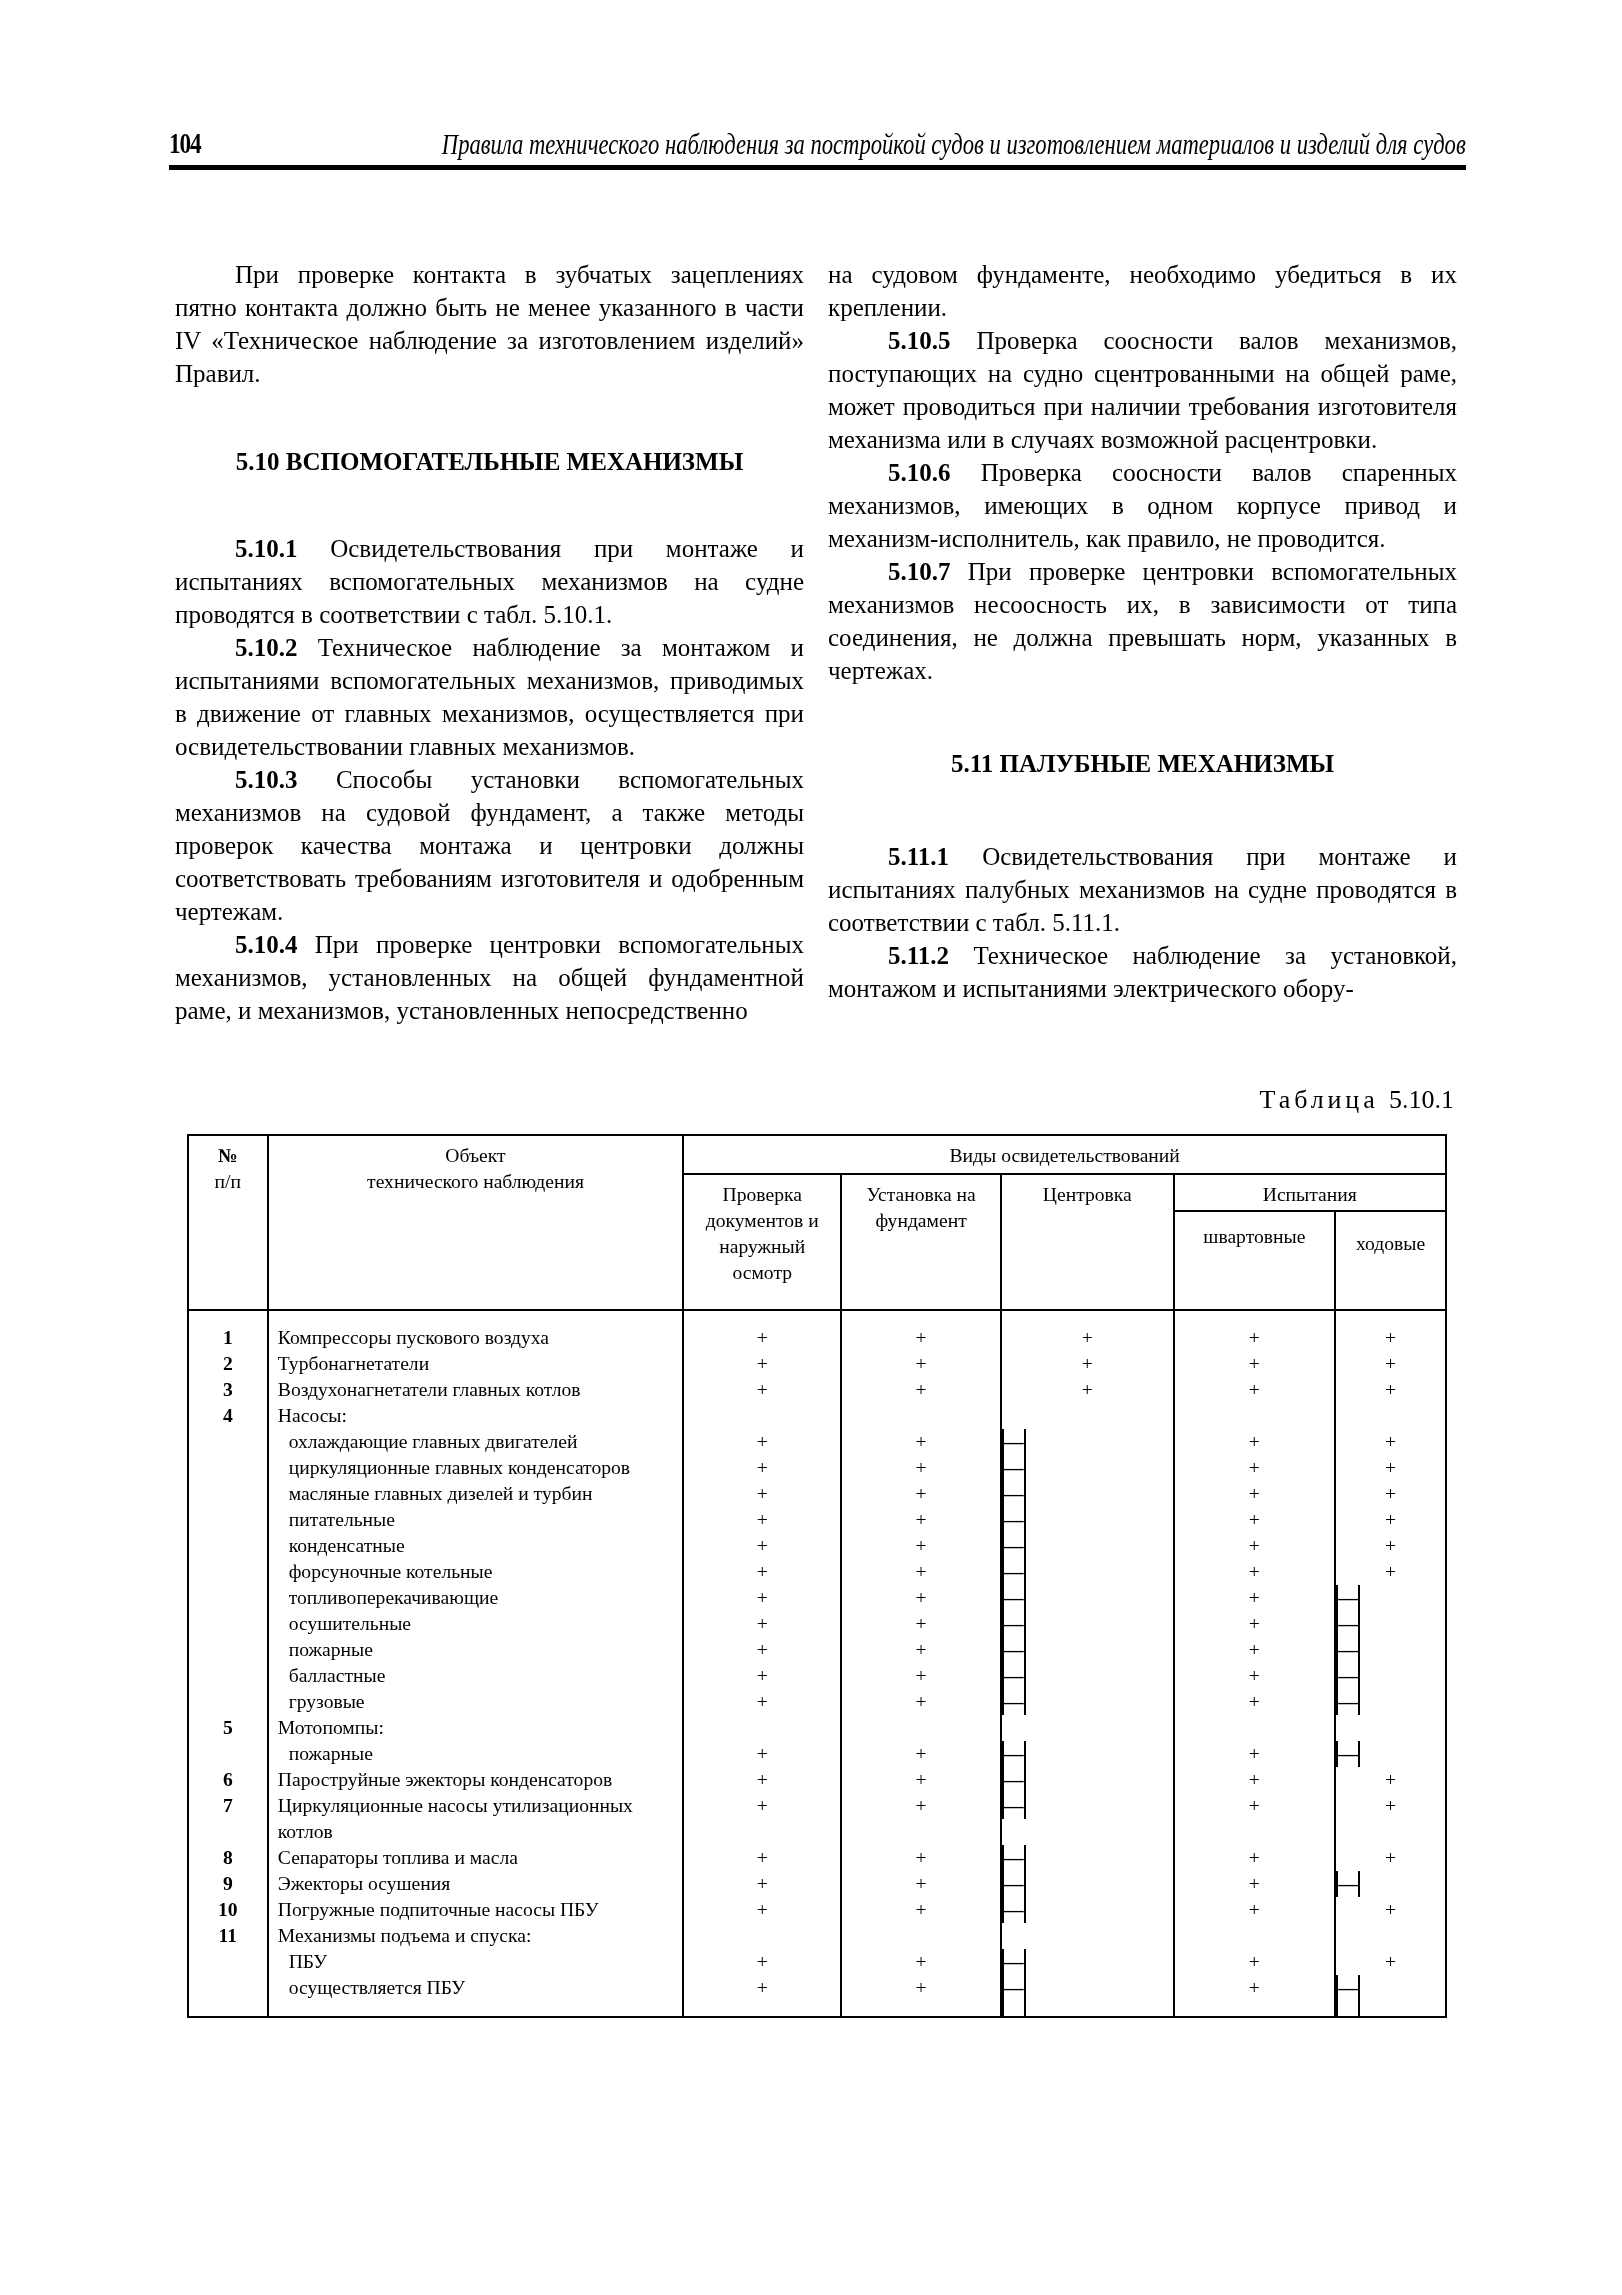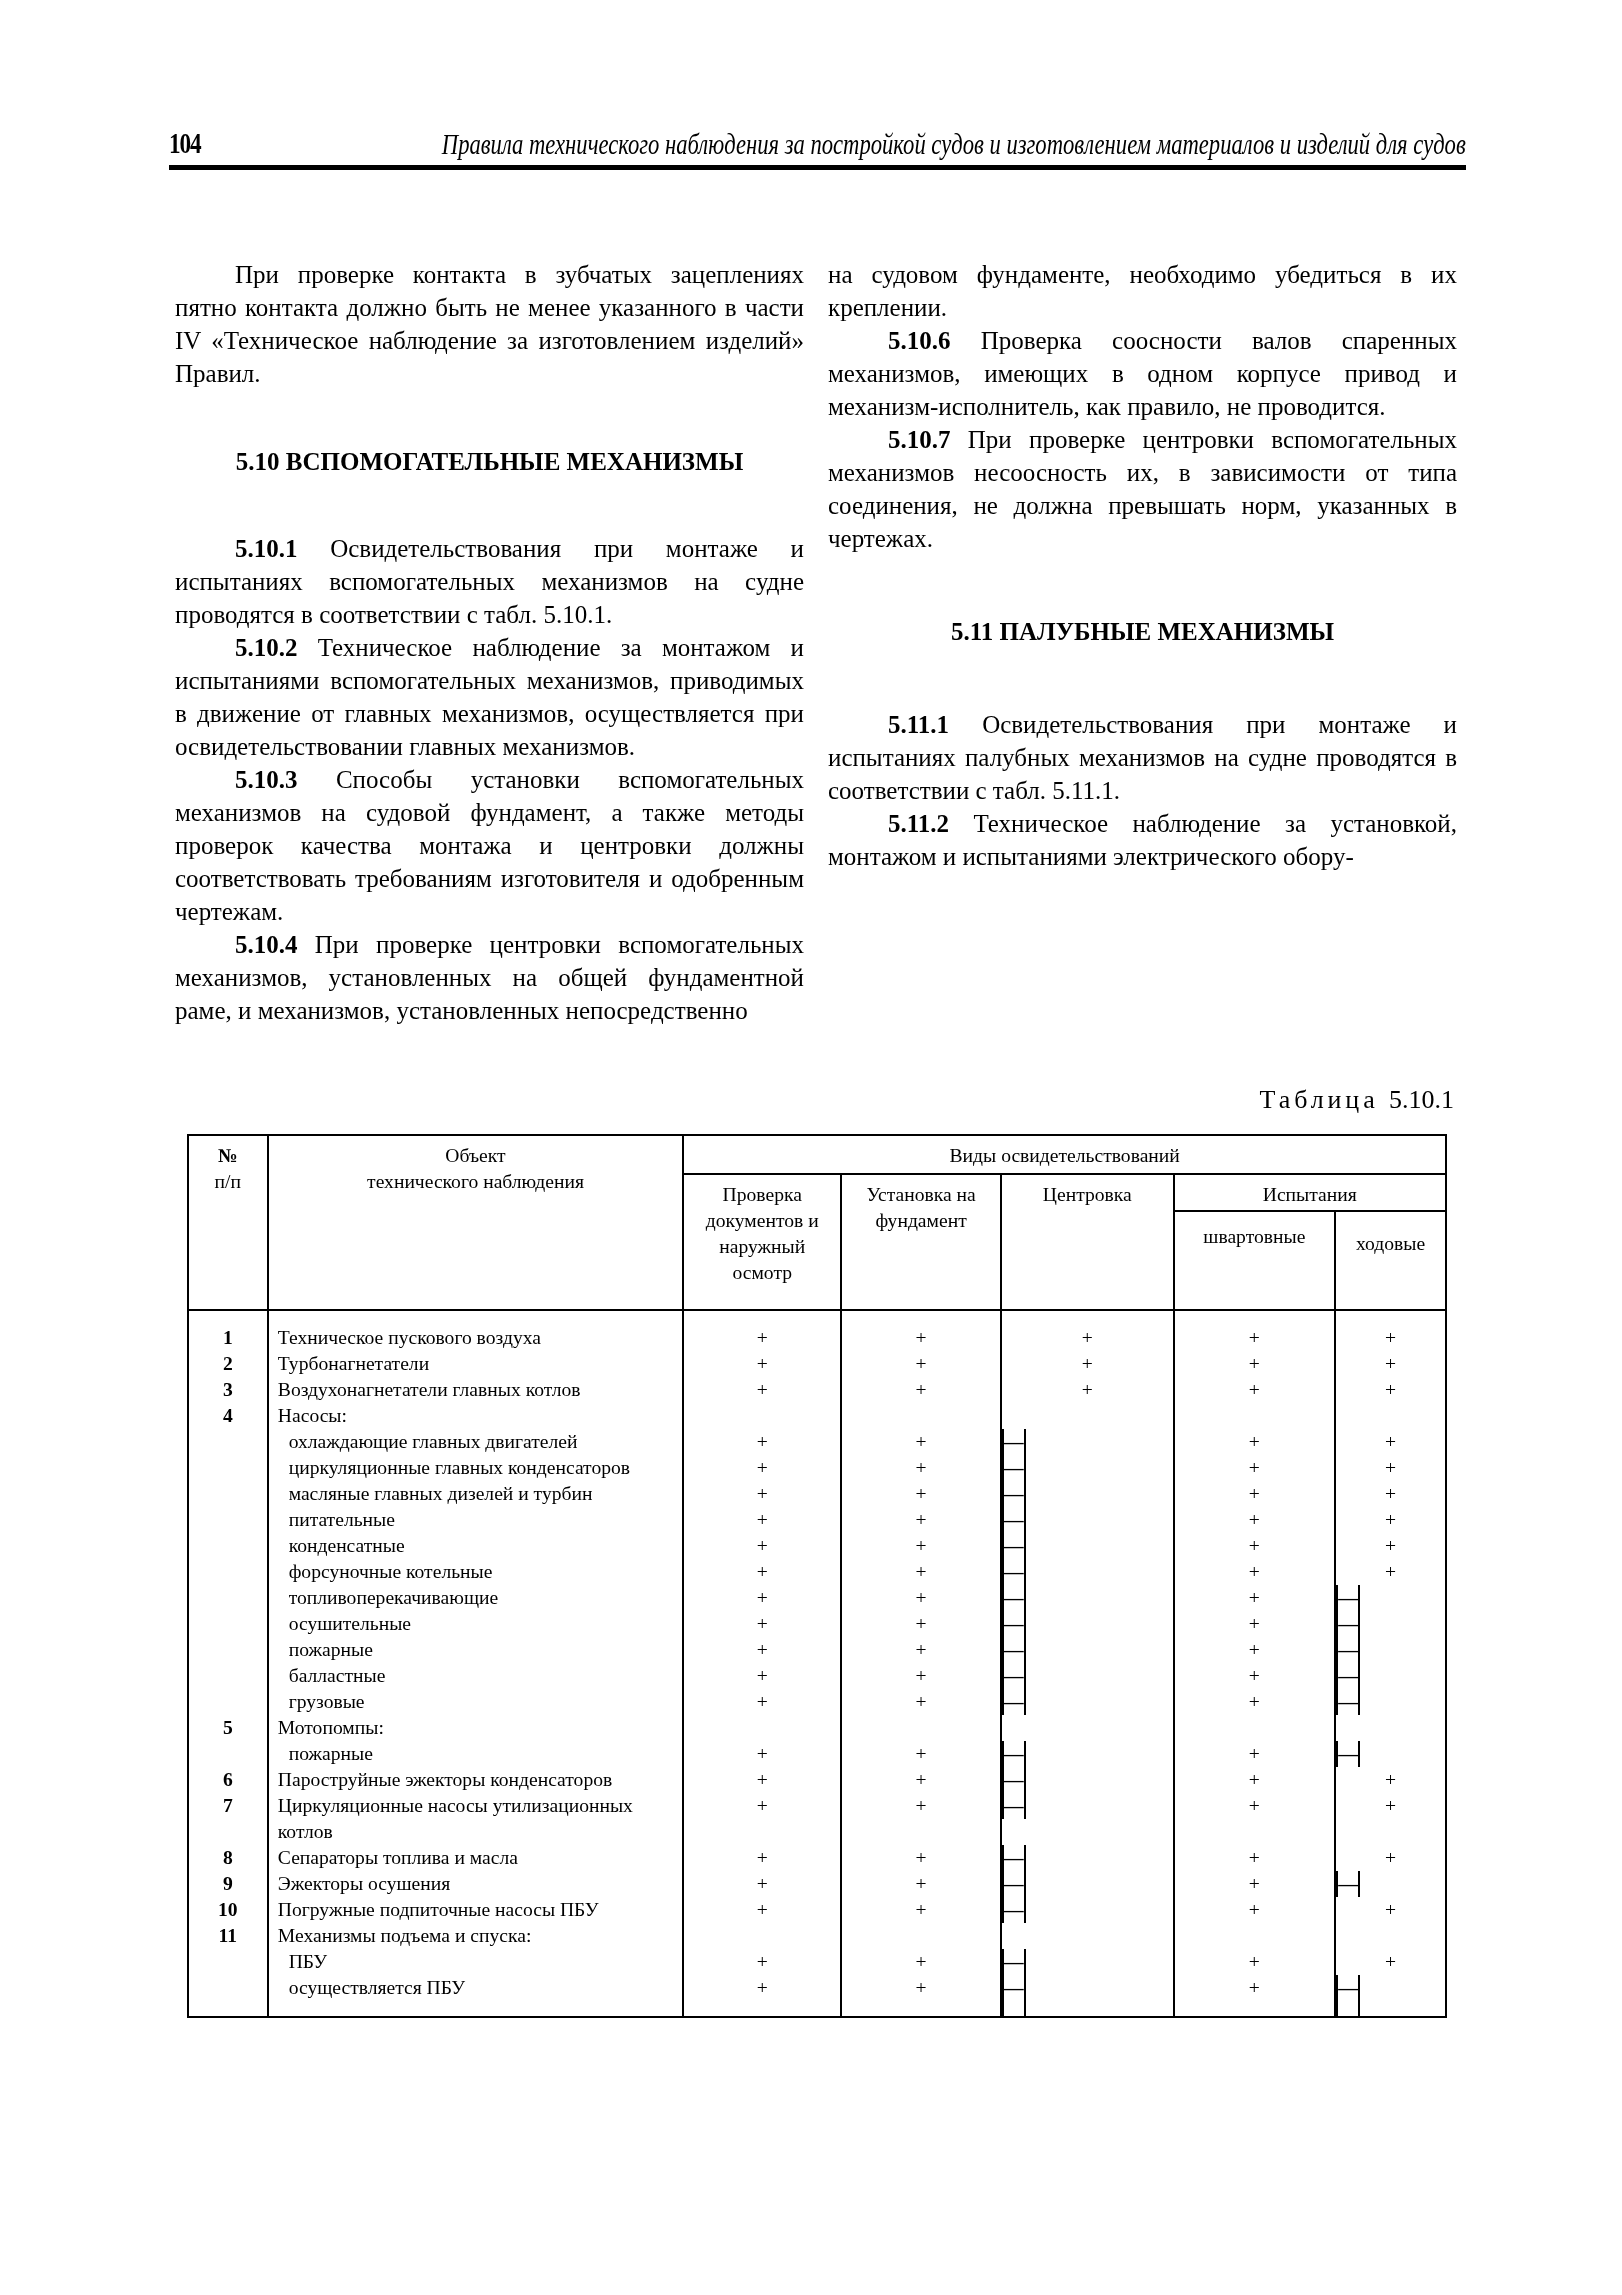--- a/index.html
+++ b/index.html
@@ -65,20 +65,21 @@
   <p class="section-title">5.10 ВСПОМОГАТЕЛЬНЫЕ МЕХАНИЗМЫ</p>
   <div style="height:54px"></div>
   <p class="para"><span class="num">5.10.1</span><span> Освидетельствования при монтаже и испытаниях вспомогательных механизмов на судне проводятся в соответствии с табл. 5.10.1.</span></p>
   <p class="para"><span class="num">5.10.2</span><span> Техническое наблюдение за монтажом и испытаниями вспомогательных механизмов, приводимых в движение от главных механизмов, осуществляется при освидетельствовании главных механизмов.</span></p>
   <p class="para"><span class="num">5.10.3</span><span> Способы установки вспомогательных механизмов на судовой фундамент, а также методы проверок качества монтажа и центровки должны соответствовать требованиям изготовителя и одобренным чертежам.</span></p>
   <p class="para"><span class="num">5.10.4</span><span> При проверке центровки вспомогательных механизмов, установленных на общей фундаментной раме, и механизмов, установленных непосредственно</span></p>
 </div>
 
 <div class="col col-right">
   <p class="para cont">на судовом фундаменте, необходимо убедиться в их креплении.</p>
+  <p class="para"><span class="num">5.10.5</span><span> Проверка соосности валов механизмов, поступающих на судно сцентрованными на общей раме, может проводиться при наличии требования изготовителя механизма или в случаях возможной расцентровки.</span></p>
   <p class="para"><span class="num">5.10.6</span><span> Проверка соосности валов спаренных механизмов, имеющих в одном корпусе привод и механизм-исполнитель, как правило, не проводится.</span></p>
   <p class="para"><span class="num">5.10.7</span><span> При проверке центровки вспомогательных механизмов несоосность их, в зависимости от типа соединения, не должна превышать норм, указанных в чертежах.</span></p>
   <div style="height:60px"></div>
   <p class="section-title">5.11 ПАЛУБНЫЕ МЕХАНИЗМЫ</p>
   <div style="height:60px"></div>
   <p class="para"><span class="num">5.11.1</span><span> Освидетельствования при монтаже и испытаниях палубных механизмов на судне проводятся в соответствии с табл. 5.11.1.</span></p>
   <p class="para"><span class="num">5.11.2</span><span> Техническое наблюдение за установкой, монтажом и испытаниями электрического обору-</span></p>
 </div>
 
 <div class="table-caption">
@@ -109,21 +110,21 @@
       <th colspan="2">Испытания</th>
     </tr>
     <tr style="height:99px">
       <th style="padding-top:11.8px">швартовные</th>
       <th style="padding-top:19px">ходовые</th>
     </tr>
   </thead>
   <tbody id="tbody">
       <tr class="first">
         <td class="idx">1</td>
-        <td class="obj">Техническое пускового воздуха</td>
+        <td class="obj">Компрессоры пускового воздуха</td>
         <td>+</td>
         <td>+</td>
         <td>+</td>
         <td>+</td>
         <td>+</td>
       </tr>
       <tr>
         <td class="idx">2</td>
         <td class="obj">Турбонагнетатели</td>
         <td>+</td>

